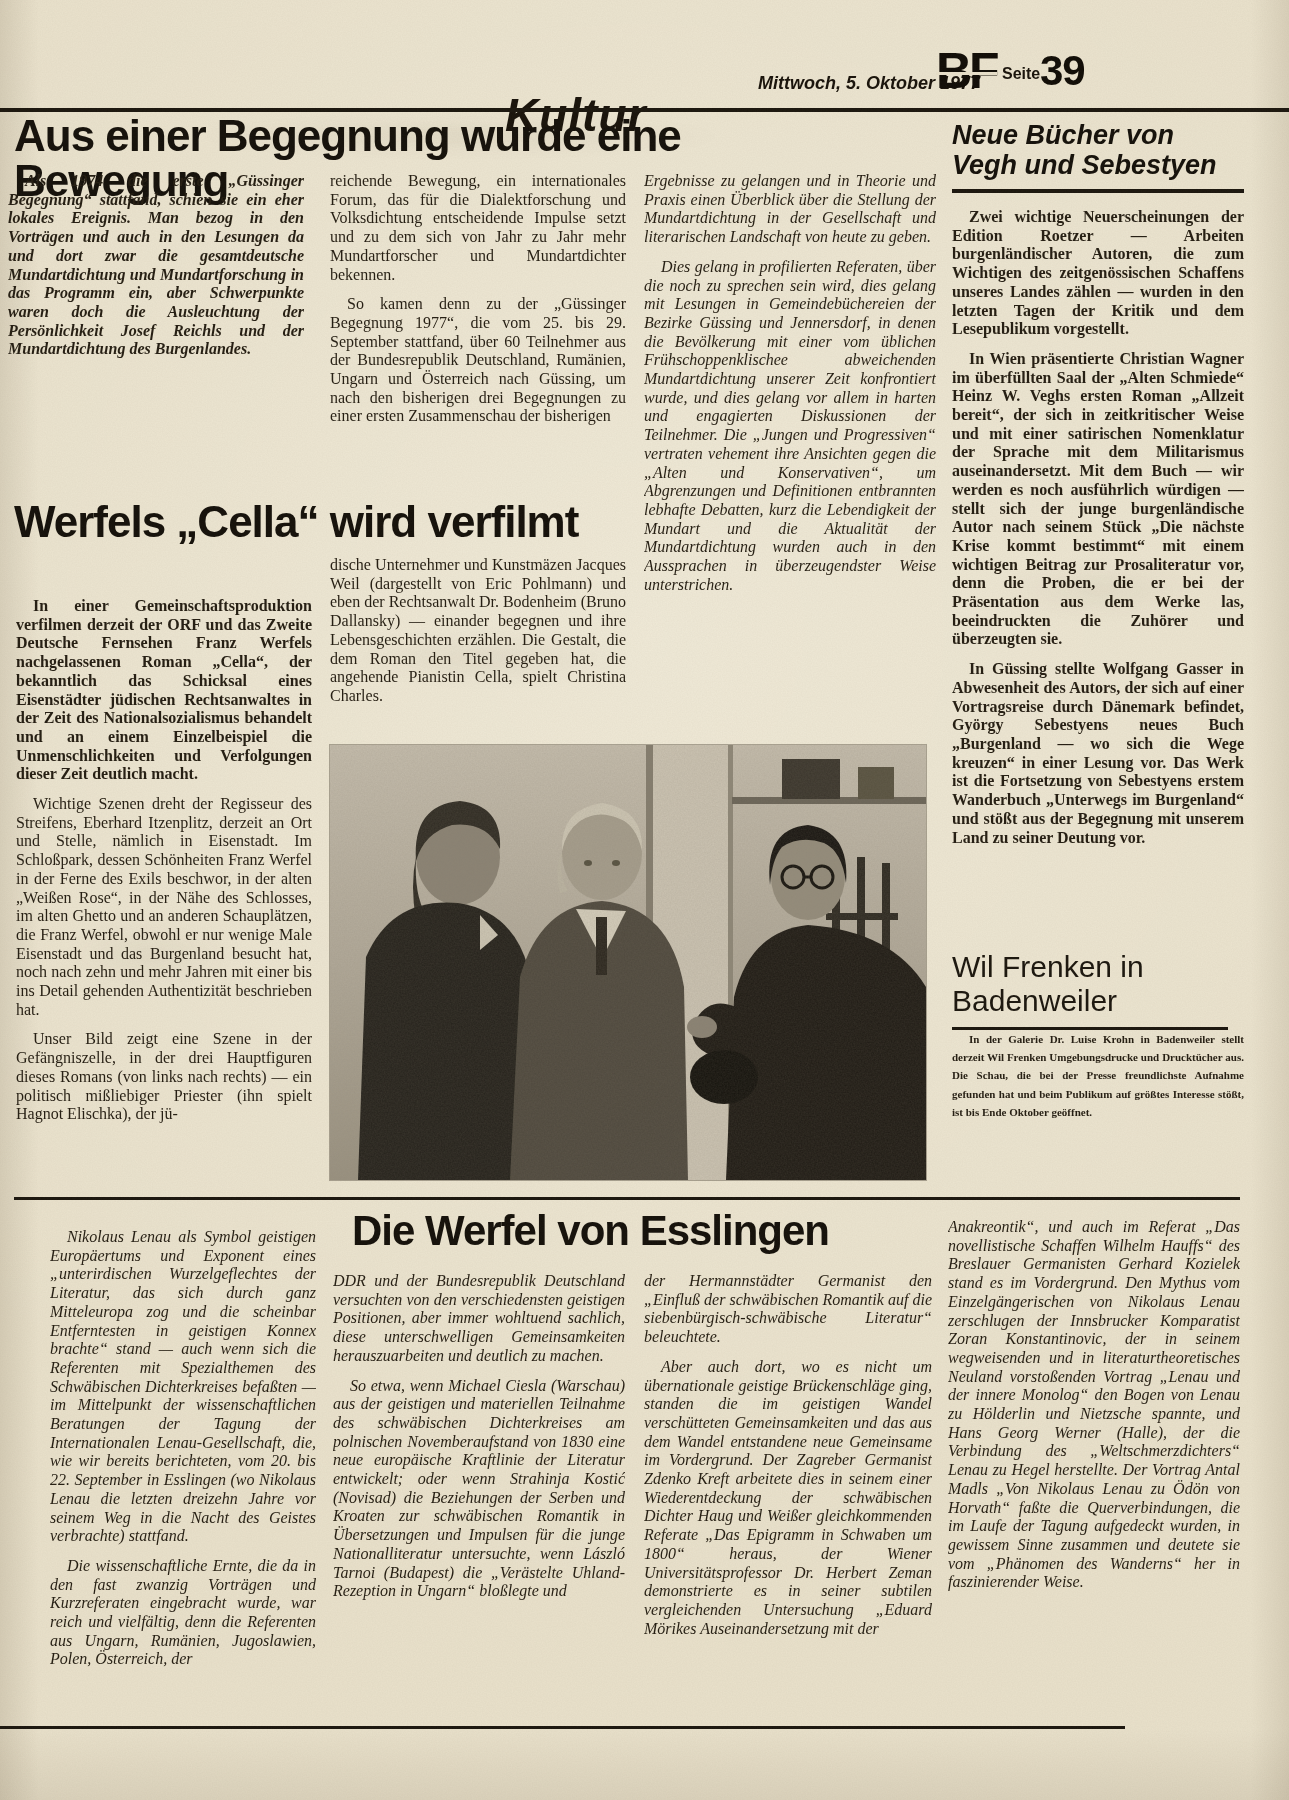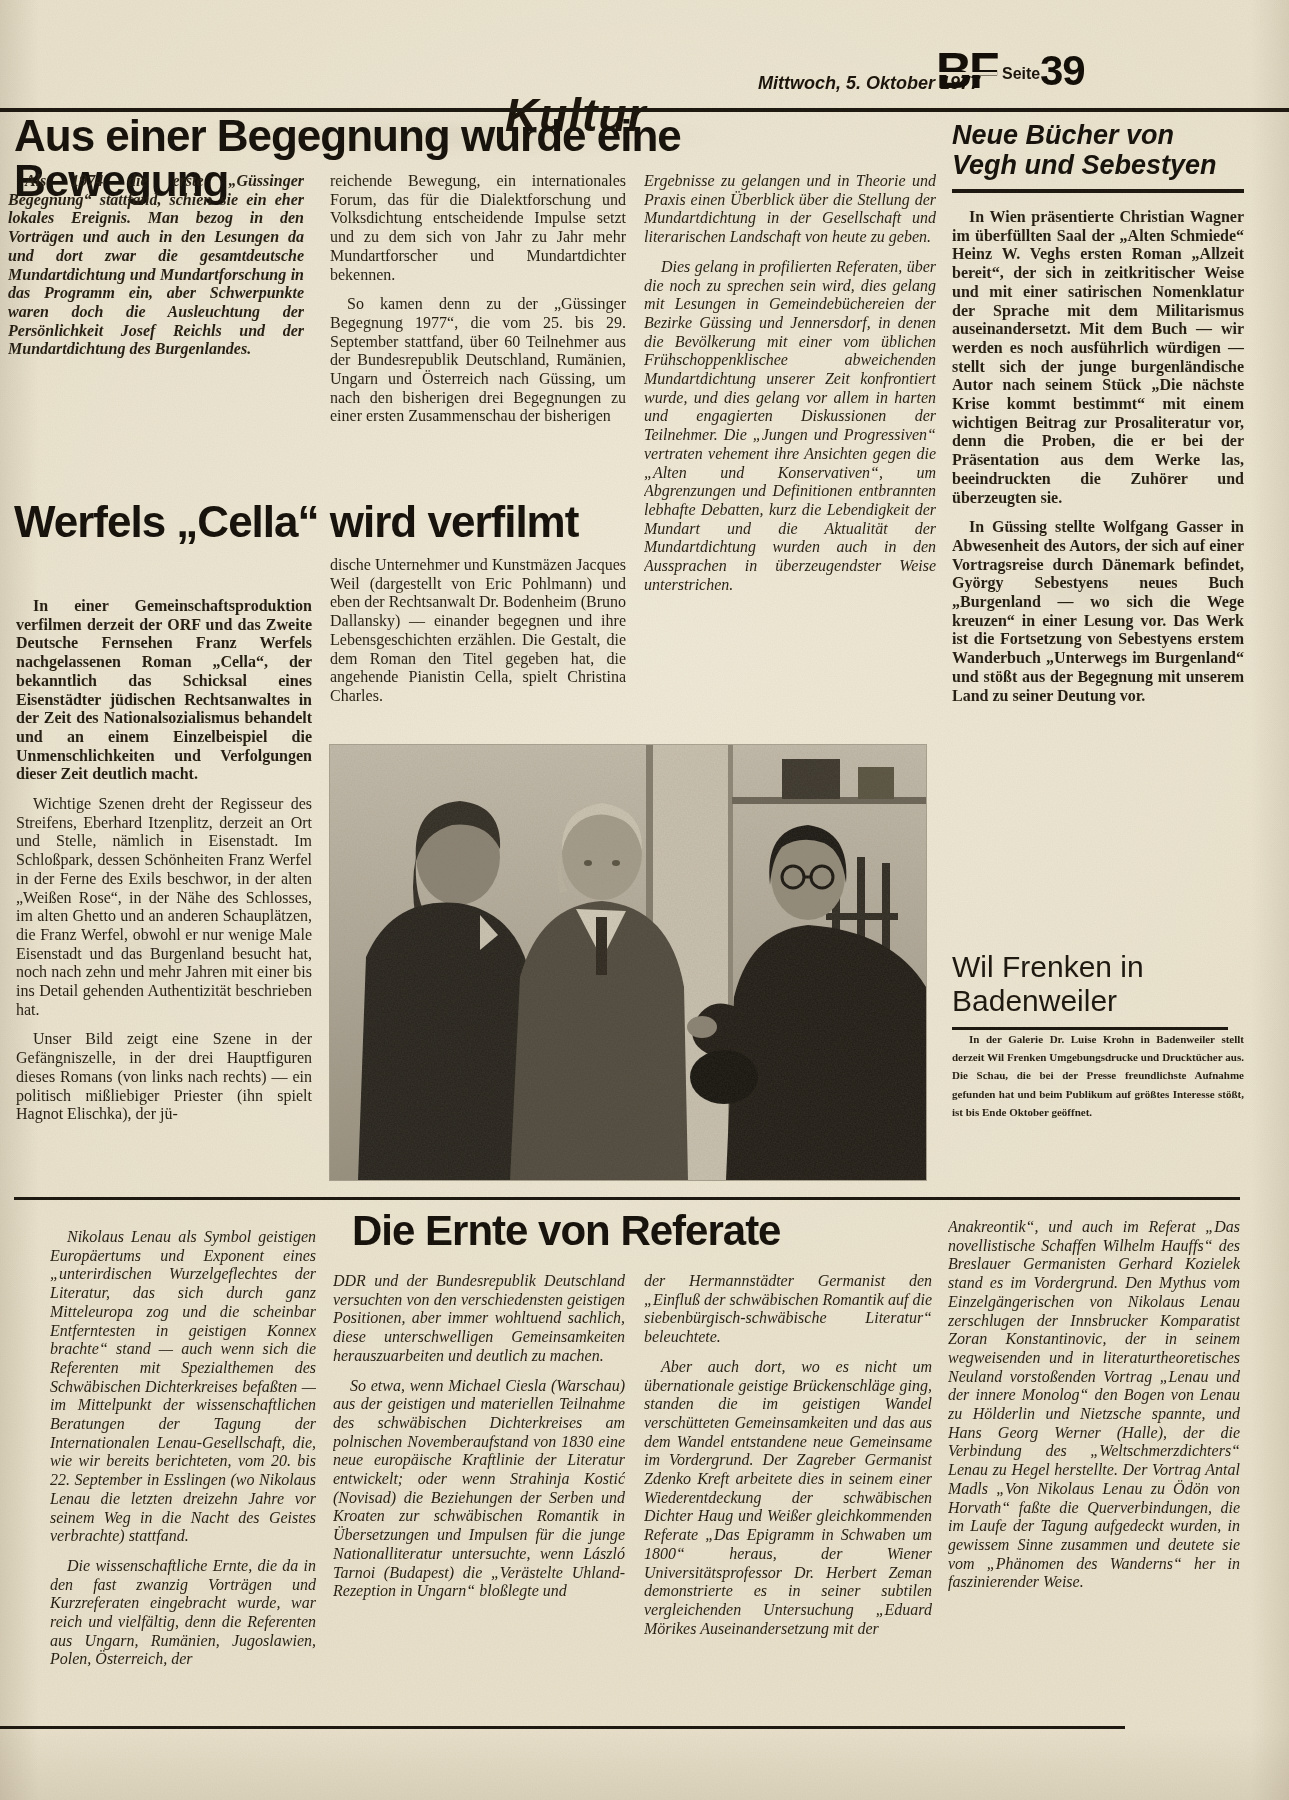--- a/index.html
+++ b/index.html
@@ -164,35 +164,36 @@
       <ellipse cx="394" cy="332" rx="34" ry="27" fill="#12100b"></ellipse>
     </g>
     <rect width="596" height="435" filter="url(#grain2)" opacity="0.32"></rect>
   </svg>
 
   <div class="a3-headline">
     <div>Neue Bücher von</div>
     <div>Vegh und Sebestyen</div>
   </div>
   <div class="col bold a3body">
+    <p>Zwei wichtige Neuerscheinungen der Edition Roetzer — Arbeiten burgenländischer Autoren, die zum Wichtigen des zeitgenössischen Schaffens unseres Landes zählen — wurden in den letzten Tagen der Kritik und dem Lesepublikum vorgestellt.</p>
     <p>In Wien präsentierte Christian Wagner im überfüllten Saal der „Alten Schmiede“ Heinz W. Veghs ersten Roman „Allzeit bereit“, der sich in zeitkritischer Weise und mit einer satirischen Nomenklatur der Sprache mit dem Militarismus auseinandersetzt. Mit dem Buch — wir werden es noch ausführlich würdigen — stellt sich der junge burgenländische Autor nach seinem Stück „Die nächste Krise kommt bestimmt“ mit einem wichtigen Beitrag zur Prosaliteratur vor, denn die Proben, die er bei der Präsentation aus dem Werke las, beeindruckten die Zuhörer und überzeugten sie.</p>
     <p>In Güssing stellte Wolfgang Gasser in Abwesenheit des Autors, der sich auf einer Vortragsreise durch Dänemark befindet, György Sebestyens neues Buch „Burgenland — wo sich die Wege kreuzen“ in einer Lesung vor. Das Werk ist die Fortsetzung von Sebestyens erstem Wanderbuch „Unterwegs im Burgenland“ und stößt aus der Begegnung mit unserem Land zu seiner Deutung vor.</p>
   </div>
 
   <div class="a4-headline">
     <div>Wil Frenken in</div>
     <div>Badenweiler</div>
   </div>
   <div class="col bold a4body">
     <p>In der Galerie Dr. Luise Krohn in Badenweiler stellt derzeit Wil Frenken Umgebungsdrucke und Drucktücher aus. Die Schau, die bei der Presse freundlichste Aufnahme gefunden hat und beim Publikum auf größtes Interesse stößt, ist bis Ende Oktober geöffnet.</p>
   </div>
 
   <div class="rule mid-rule"></div>
 
-  <h2 class="headline a5-headline">Die Ernte von Referate</h2>
+  <h2 class="headline a5-headline">Die Werfel von Esslingen</h2>
   <div class="col ital a5c1">
     <p>Nikolaus Lenau als Symbol geistigen Europäertums und Exponent eines „unterirdischen Wurzelgeflechtes der Literatur, das sich durch ganz Mitteleuropa zog und die scheinbar Entferntesten in geistigen Konnex brachte“ stand — auch wenn sich die Referenten mit Spezialthemen des Schwäbischen Dichterkreises befaßten — im Mittelpunkt der wissenschaftlichen Beratungen der Tagung der Internationalen Lenau-Gesellschaft, die, wie wir bereits berichteten, vom 20. bis 22. September in Esslingen (wo Nikolaus Lenau die letzten dreizehn Jahre vor seinem Weg in die Nacht des Geistes verbrachte) stattfand.</p>
     <p>Die wissenschaftliche Ernte, die da in den fast zwanzig Vorträgen und Kurzreferaten eingebracht wurde, war reich und vielfältig, denn die Referenten aus Ungarn, Rumänien, Jugoslawien, Polen, Österreich, der</p>
   </div>
   <div class="col ital a5c2">
     <p class="cont">DDR und der Bundesrepublik Deutschland versuchten von den verschiedensten geistigen Positionen, aber immer wohltuend sachlich, diese unterschwelligen Gemeinsamkeiten herauszuarbeiten und deutlich zu machen.</p>
     <p>So etwa, wenn Michael Ciesla (Warschau) aus der geistigen und materiellen Teilnahme des schwäbischen Dichterkreises am polnischen Novemberaufstand von 1830 eine neue europäische Kraftlinie der Literatur entwickelt; oder wenn Strahinja Kostić (Novisad) die Beziehungen der Serben und Kroaten zur schwäbischen Romantik in Übersetzungen und Impulsen für die junge Nationalliteratur untersuchte, wenn László Tarnoi (Budapest) die „Verästelte Uhland-Rezeption in Ungarn“ bloßlegte und</p>
   </div>
   <div class="col ital a5c3">
     <p class="cont">der Hermannstädter Germanist den „Einfluß der schwäbischen Romantik auf die siebenbürgisch-schwäbische Literatur“ beleuchtete.</p>

